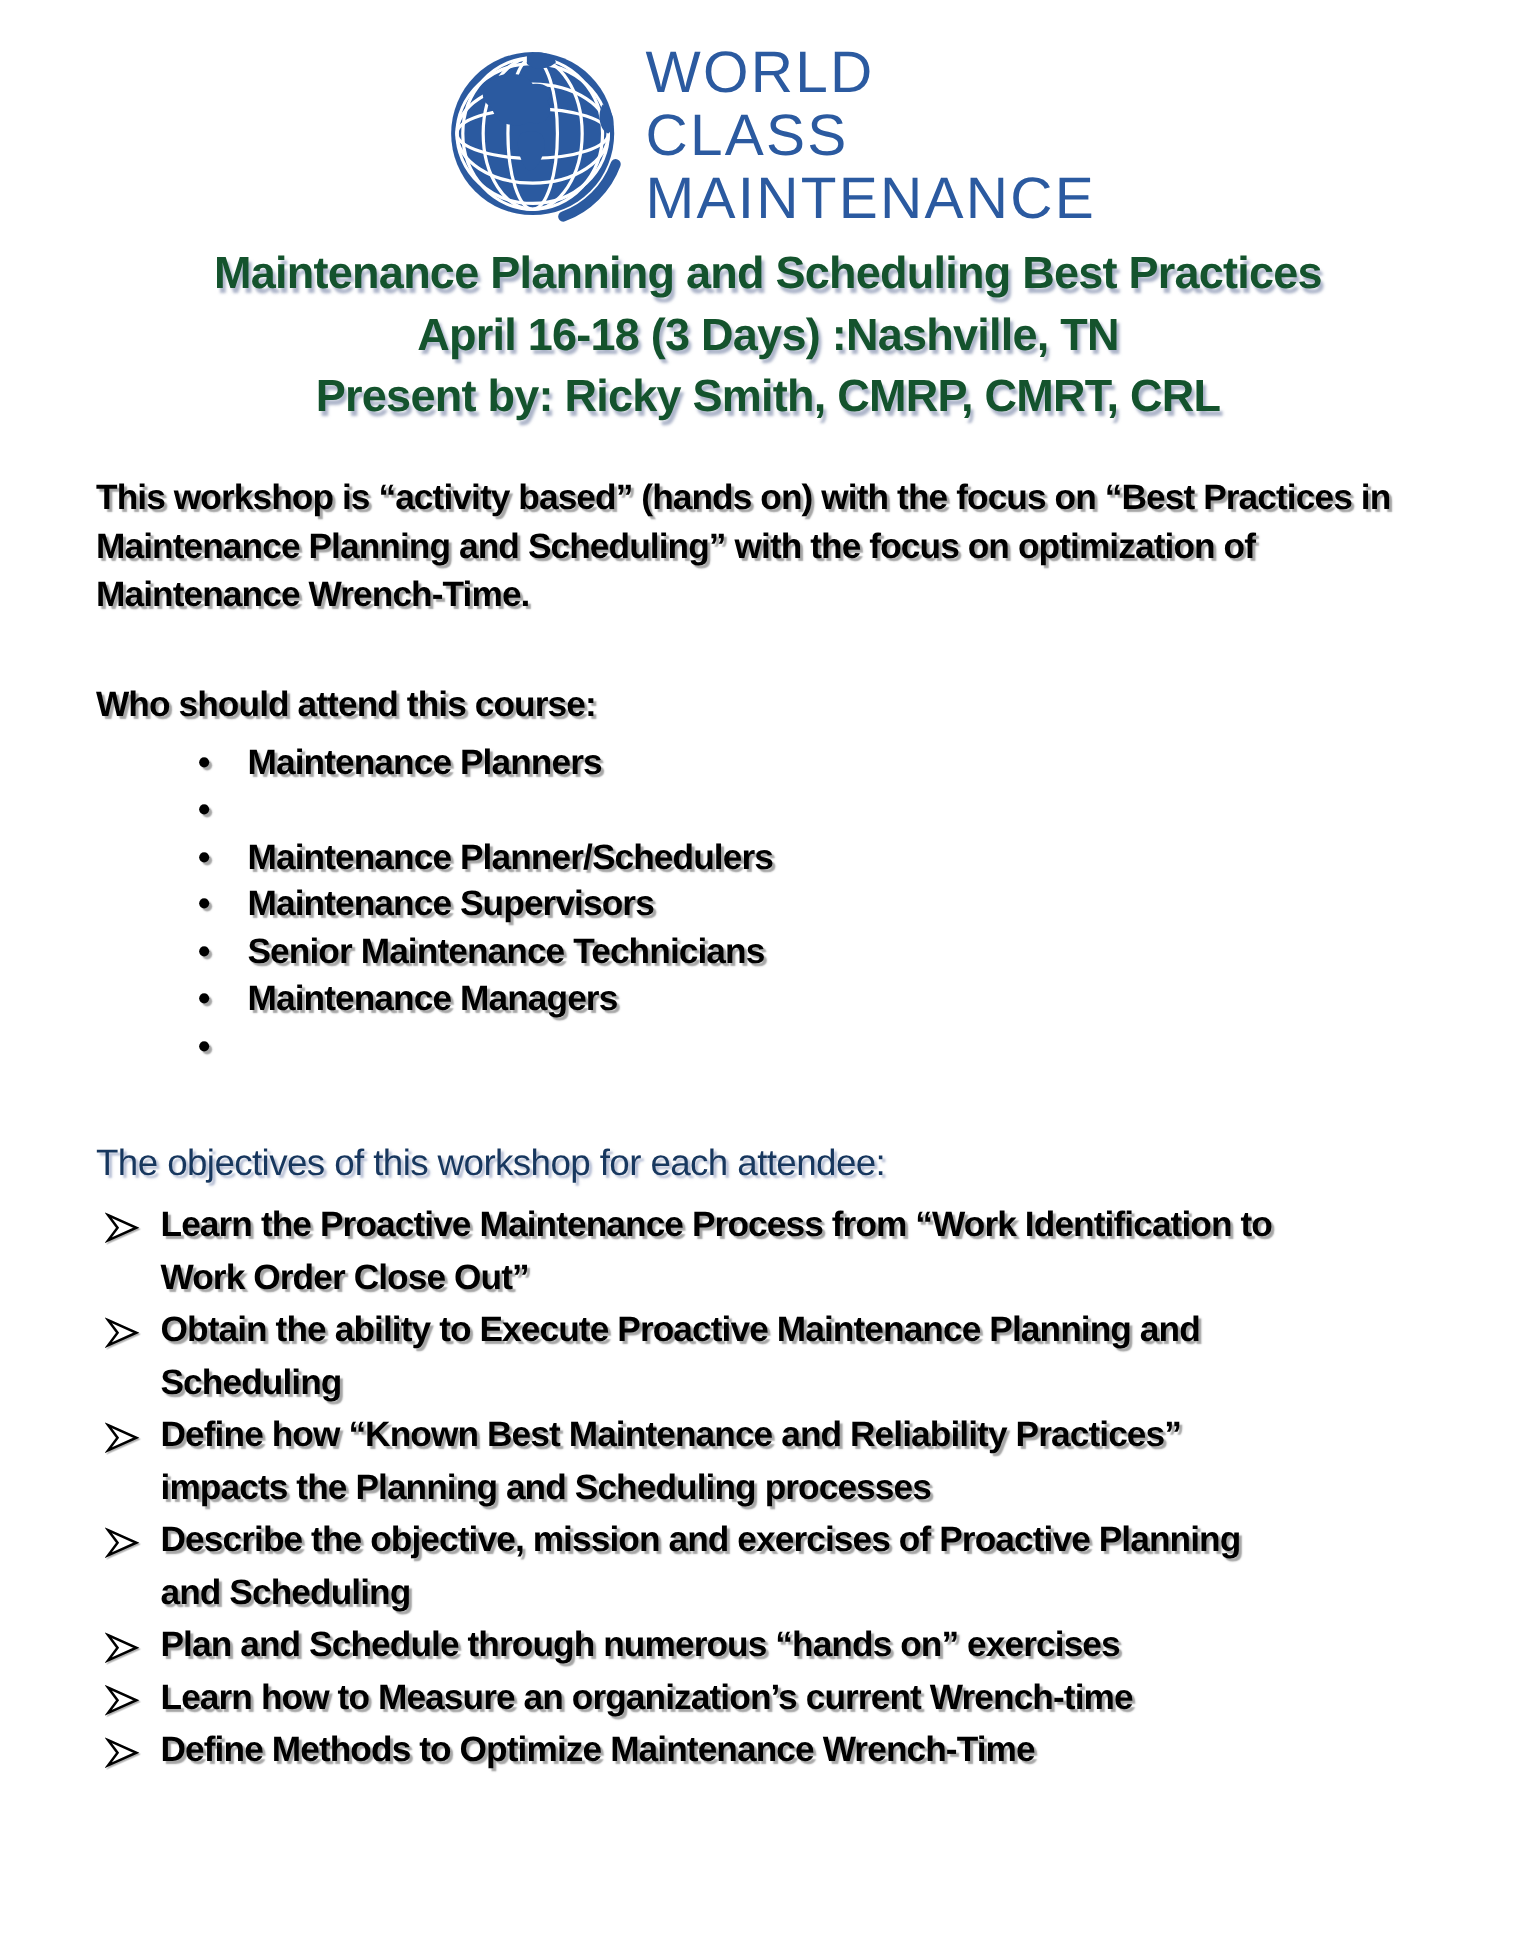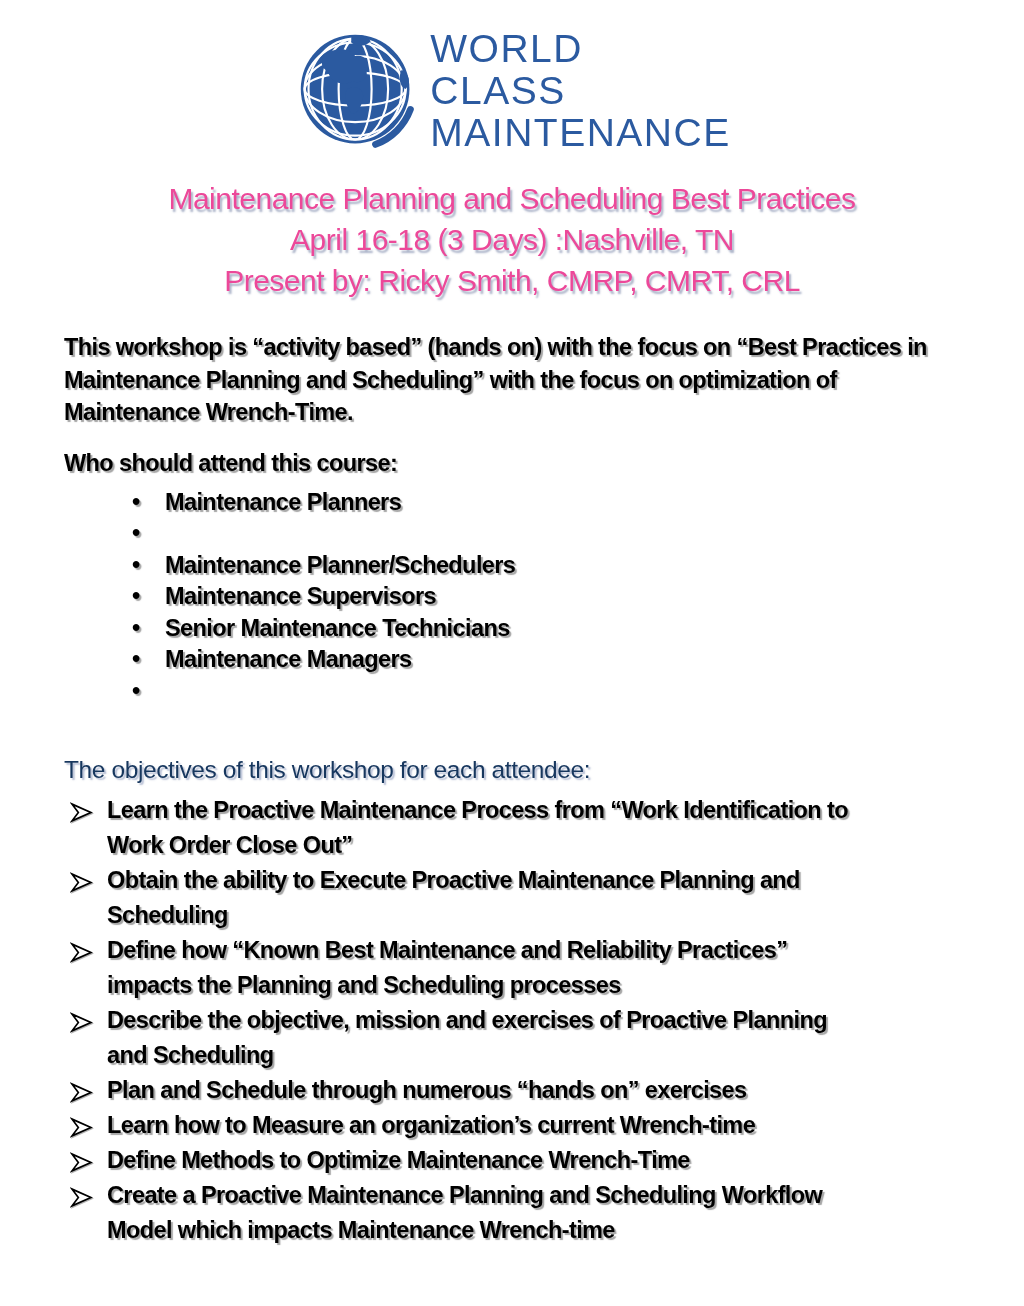--- a/index.html
+++ b/index.html
@@ -16,41 +16,41 @@
   }
   .globe-svg { width:132px; height:134px; display:block; }
   .logo-text {
     color:#2b5aa0;
     font-size:39px; line-height:42px; letter-spacing:1.5px;
     font-weight:400;
   }
   .logo-text div { white-space:nowrap; }
 
   .title-block {
-    margin-top:20px; text-align:center;
-    color:#ec4899; font-weight:400;
+    margin-top:4px; text-align:center;
+    color:#14532d; font-weight:700;
     font-size:30px; line-height:41px; letter-spacing:-0.5px;
     text-shadow:2px 3px 2px rgba(104,118,157,0.55);
   }
 
   .content { margin-left:64px; margin-right:44px; }
 
   .bold-black {
     font-weight:700; color:#000000;
     letter-spacing:-0.6px;
     text-shadow:2px 2px 1px rgba(105,105,105,0.6);
   }
 
   .intro {
     margin-top:30px;
     font-size:23.5px; line-height:32.5px;
     white-space:pre-line;
   }
 
-  .who-heading { margin-top:20px; font-size:23.5px; line-height:28px; }
+  .who-heading { margin-top:42px; font-size:23.5px; line-height:28px; }
 
   ul.who-list { list-style:none; margin:10px 0 0 0; padding:0; }
   ul.who-list li {
     display:flex; align-items:flex-start;
     font-size:23.5px; line-height:31.5px;
   }
   .who-dot { flex:none; width:33px; margin-left:68px; }
 
   .obj-heading {
     margin-top:48px;
@@ -199,25 +199,16 @@
         <span class="obj-text bold-black">Learn how to Measure an organization’s current Wrench-time</span>
       </li>
       <li>
         <span class="obj-arrow">
             <svg width="23" height="23" viewBox="0 0 22 22">
               <polygon points="2,3 20,11 2,19 8,11" fill="#ffffff" stroke="#000000" stroke-width="1.6"></polygon>
             </svg>
           </span>
         <span class="obj-text bold-black">Define Methods to Optimize Maintenance Wrench-Time</span>
       </li>
-      <li>
-        <span class="obj-arrow">
-            <svg width="23" height="23" viewBox="0 0 22 22">
-              <polygon points="2,3 20,11 2,19 8,11" fill="#ffffff" stroke="#000000" stroke-width="1.6"></polygon>
-            </svg>
-          </span>
-        <span class="obj-text bold-black">Create a Proactive Maintenance Planning and Scheduling Workflow
-Model which impacts Maintenance Wrench-time</span>
-      </li>
     </ul>
 
   </div>
 </div>
 
 </body></html>

